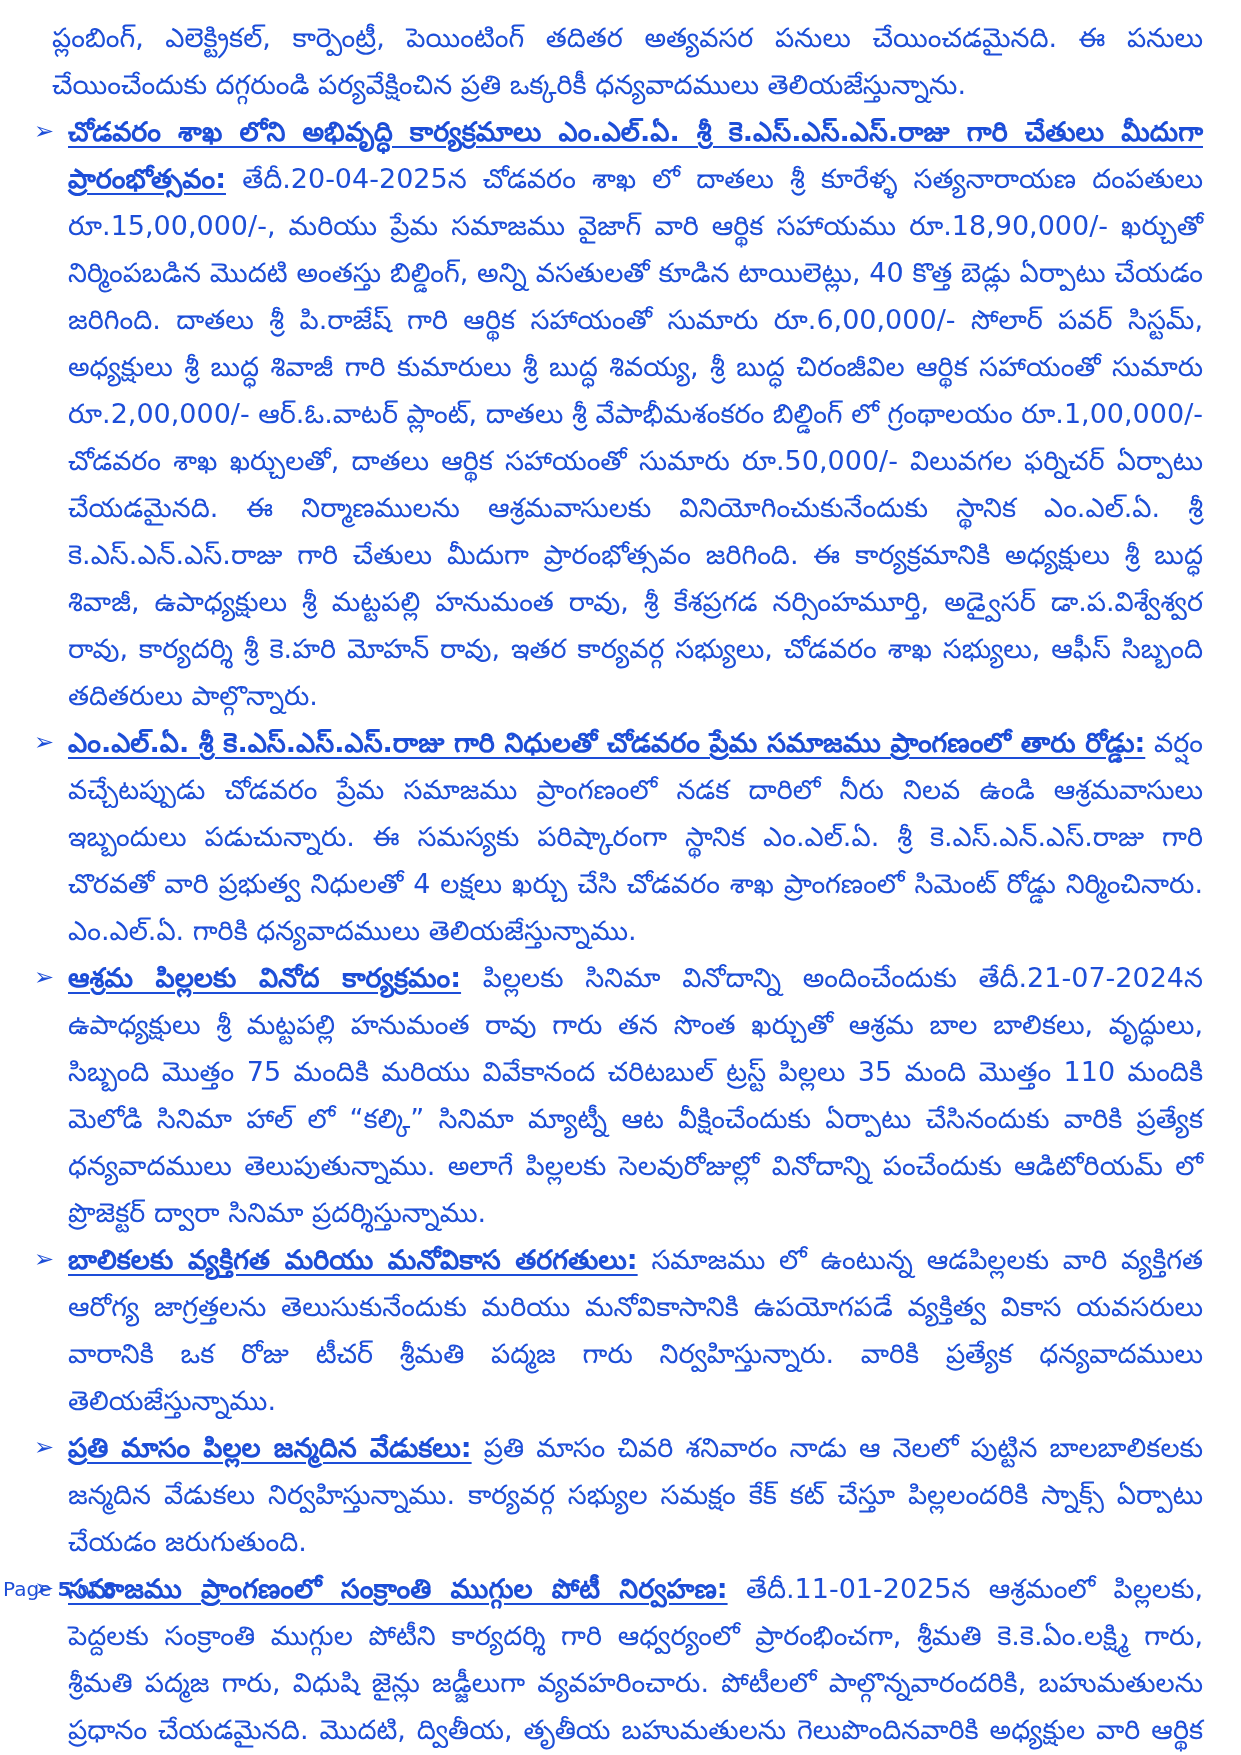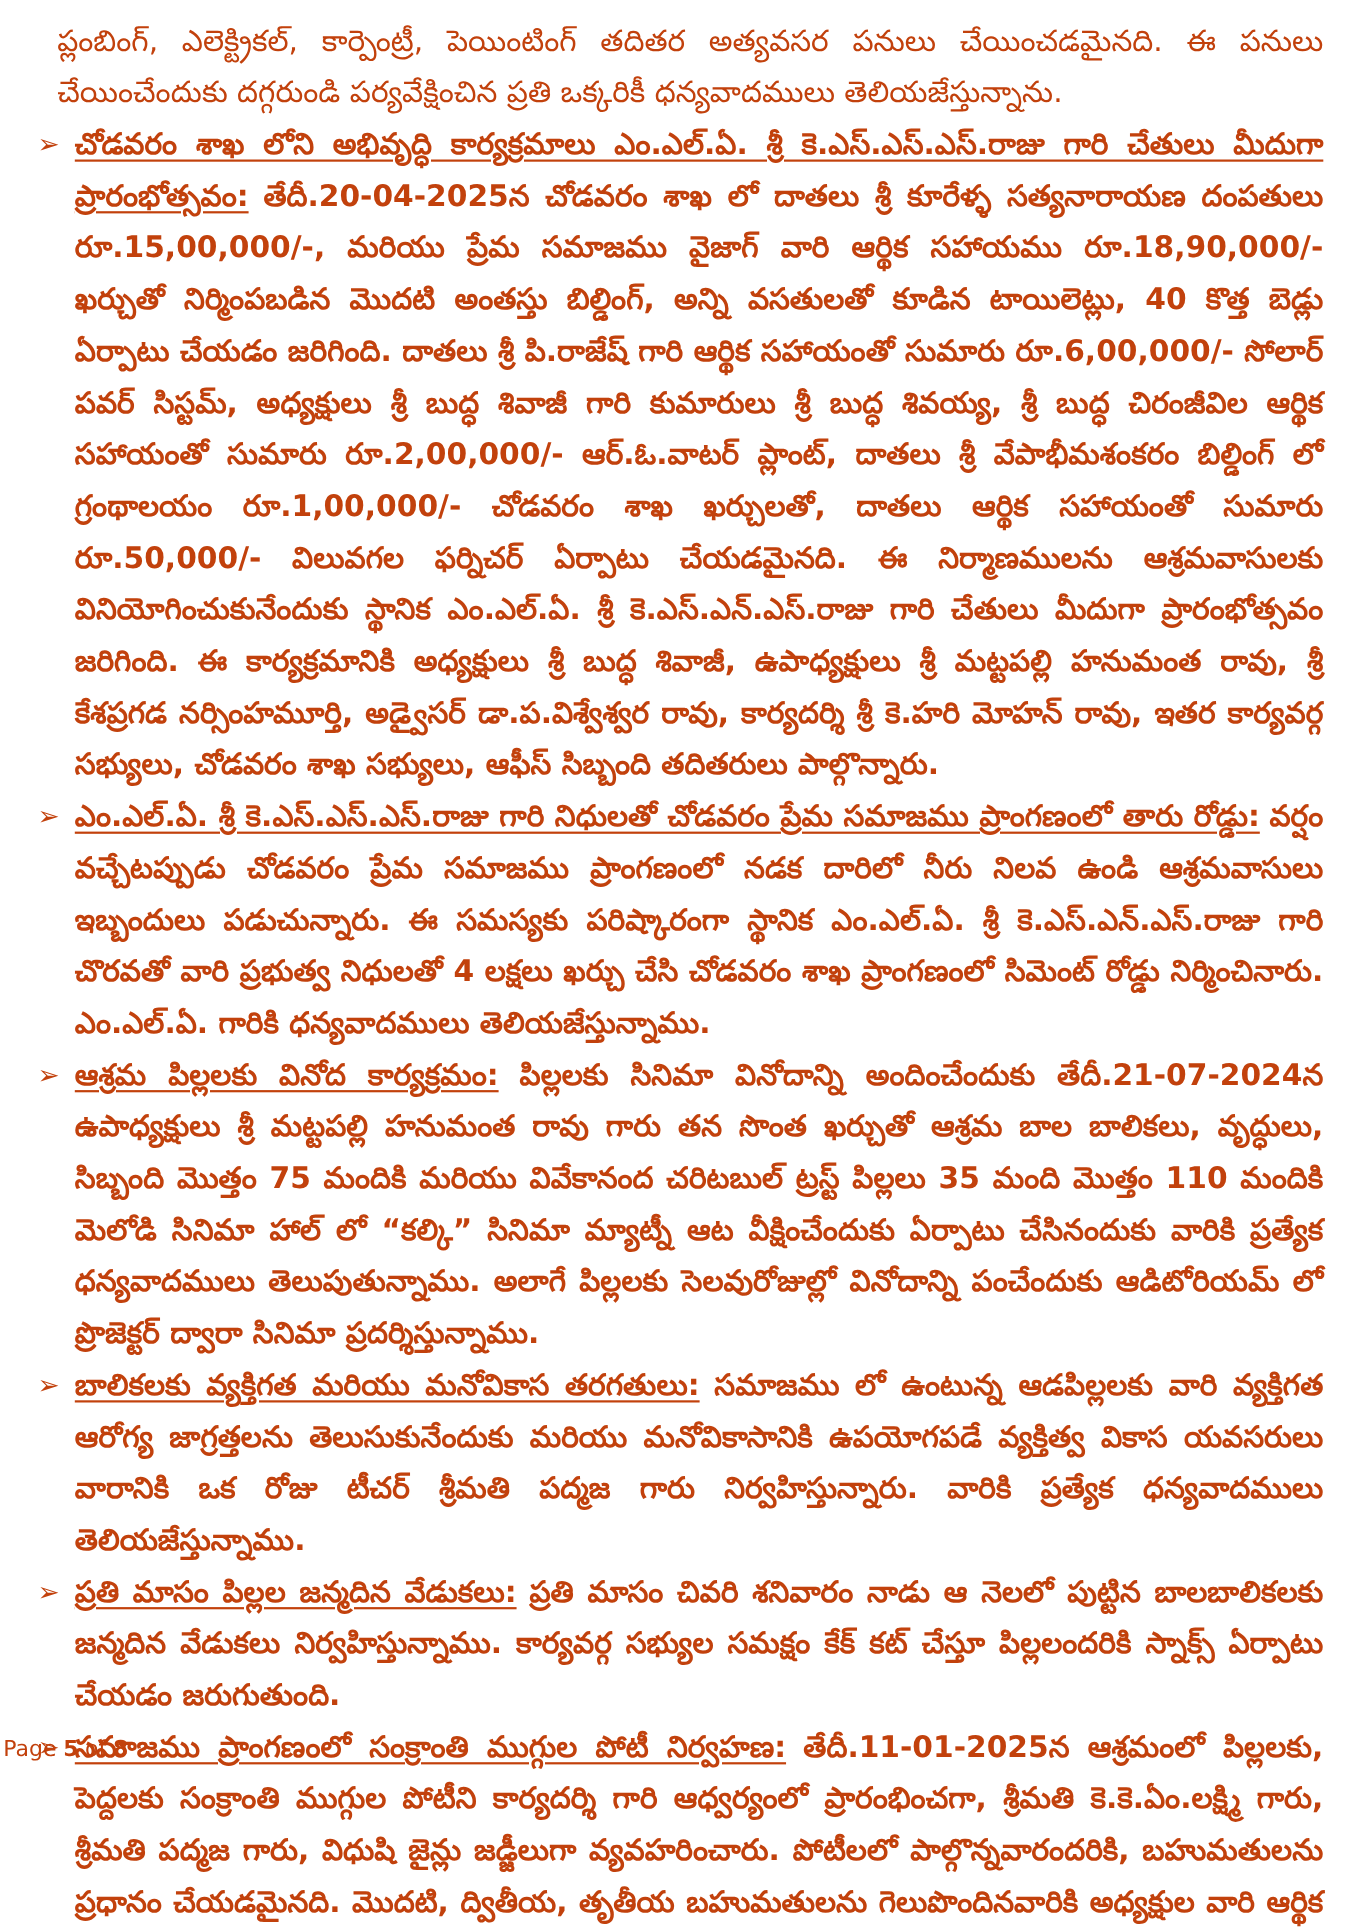--- a/index.html
+++ b/index.html
@@ -5,21 +5,21 @@
   html, body {
     margin: 0;
     padding: 0;
     background: #ffffff;
   }
   .page {
     position: relative;
     width: 1241px;
     height: 1755px;
     background: #ffffff;
-    color: #c2410c;
+    color: #1d4ed8;
     font-family: "DejaVu Sans", "Liberation Sans", sans-serif;
     font-size: 27px;
     line-height: 47px;
     box-sizing: border-box;
     padding: 14px 38px 0 40px;
     overflow: hidden;
   }
   .intro {
     margin: 0 0 0 12px;
     text-align: justify;
@@ -41,21 +41,21 @@
     font-size: 24px;
     line-height: 47px;
   }
   .bullet-heading {
     font-weight: bold;
     text-decoration: underline;
     text-underline-offset: 5px;
     text-decoration-thickness: 1.5px;
   }
   .bullet-body {
-    font-weight: bold;
+    font-weight: normal;
   }
   .footer {
     position: absolute;
     left: 0;
     top: 1573px;
     width: 100%;
     font-size: 20px;
     line-height: 32px;
   }
   .footer .num {

